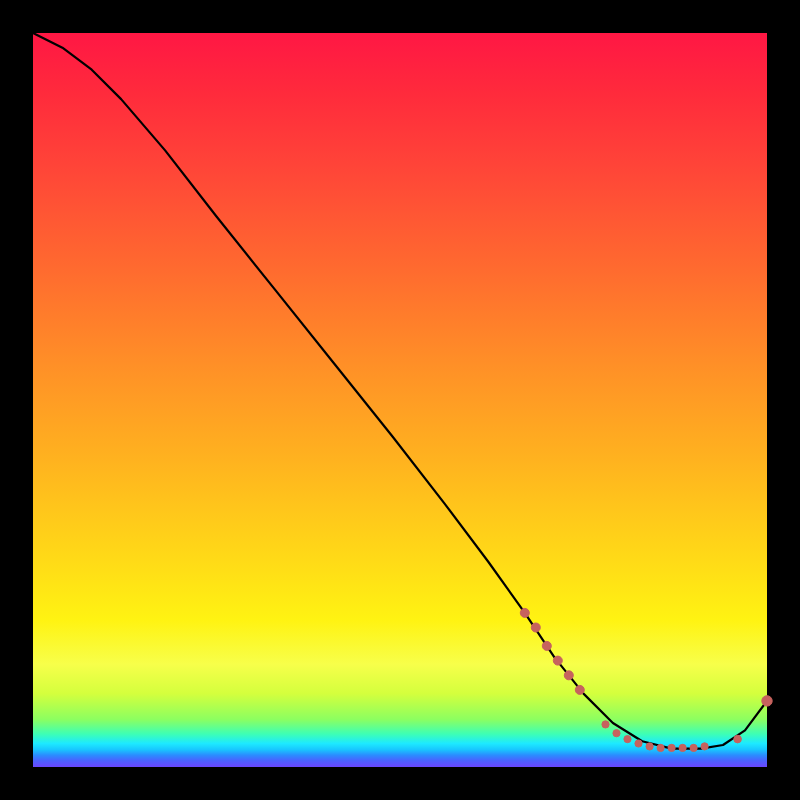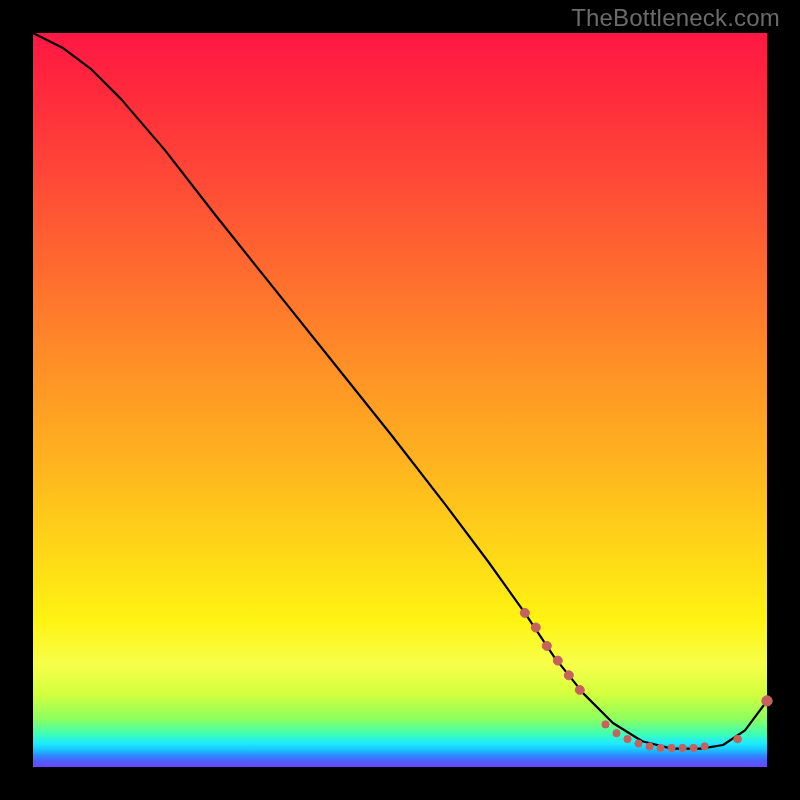--- a/index.html
+++ b/index.html
@@ -71,21 +71,20 @@
   }
   .dot {
     fill: #c6625e;
     stroke: #c6625e;
   }
 </style>
 </head>
 <body>
 <div class="frame">
 
-  <div class="watermark">TheBottleneck.com</div>
 
   <div class="plot-area"></div>
 
   <svg class="overlay" viewBox="0 0 734 734">
     <g>
       <path id="curve-path" class="curve" d="M0.0 0.0 L29.4 14.7 L58.7 36.7 L88.1 66.1 L132.1 117.4 L183.5 183.5 L242.2 256.9 L300.9 330.3 L359.7 403.7 L411.0 469.8 L455.1 528.5 L491.8 579.9 L521.1 623.9 L550.5 660.6 L579.9 690.0 L609.2 708.3 L638.6 715.6 L667.9 715.6 L690.0 712.0 L712.0 697.3 L734.0 667.9"></path>
     </g>
     <g id="dots-group">
         <circle cx="491.8" cy="579.9" r="4.5" class="dot"></circle>
         <circle cx="502.8" cy="594.5" r="4.5" class="dot"></circle>

